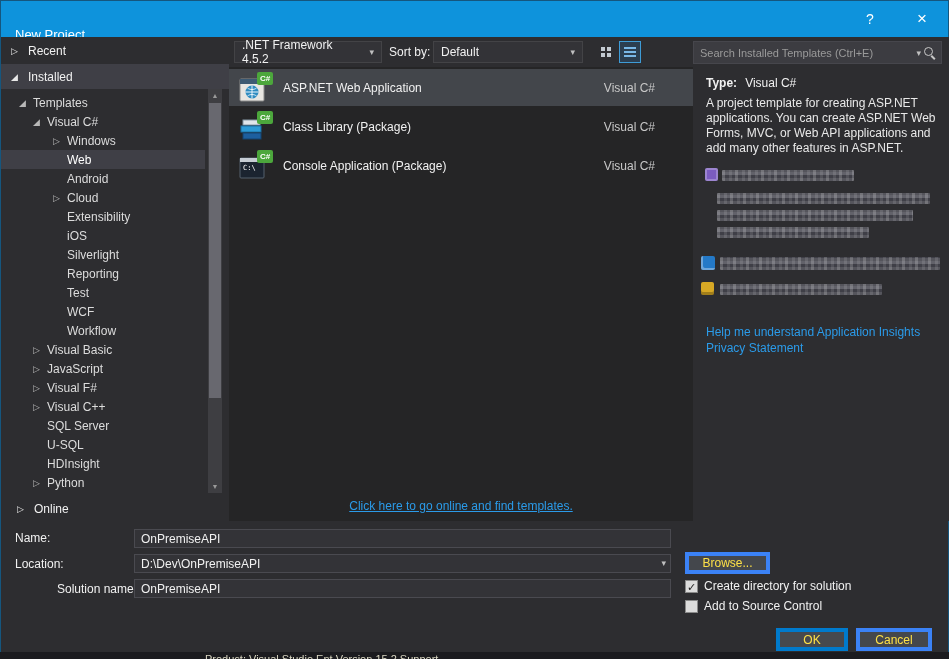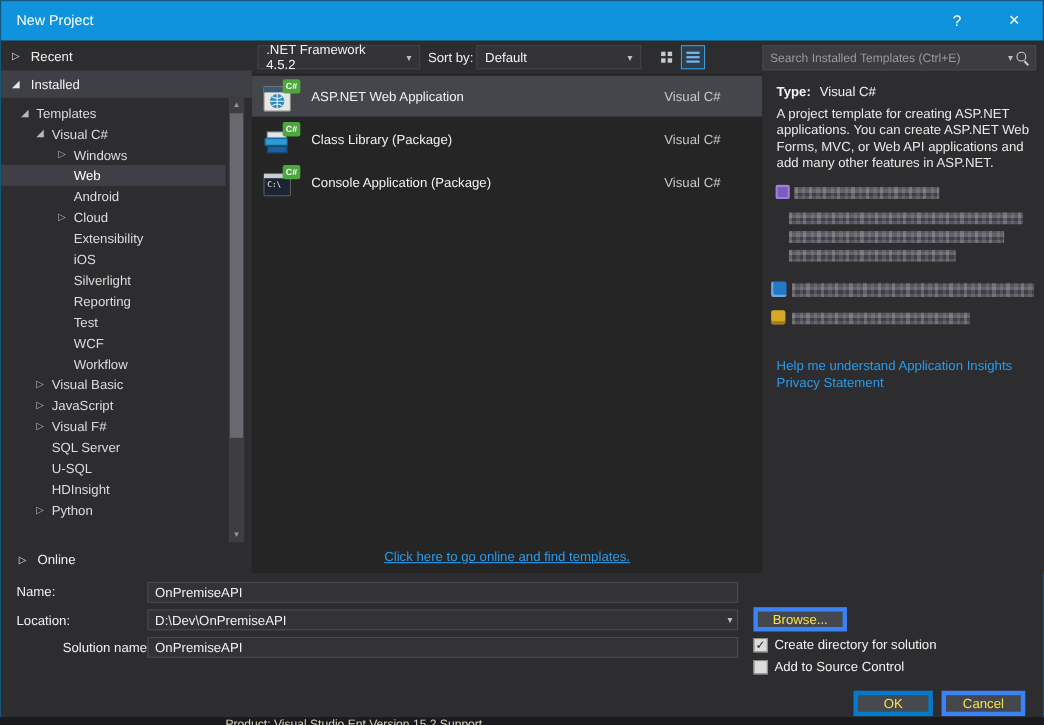--- a/index.html
+++ b/index.html
@@ -3,21 +3,21 @@
 <meta charset="utf-8">
 <style>
   *{box-sizing:border-box;margin:0;padding:0;}
   html,body{width:949px;height:659px;overflow:hidden;background:#121216;
     font-family:"Liberation Sans","DejaVu Sans",sans-serif;}
   .dialog{position:absolute;left:0;top:0;width:949px;height:652px;
     background:var(--panel,#2d2d30);border:1px solid #15567e;}
 
   
   .titlebar{position:absolute;left:0;top:0;width:947px;height:36px;background:var(--titlebar,#0e93dc);color:#fff;}
-  .tb-title{position:absolute;left:14px;top:0;line-height:36px;font-size:13px;}
+  .tb-title{position:absolute;left:14px;top:16px;line-height:36px;font-size:13px;}
   .tb-btn{position:absolute;top:0;height:36px;line-height:36px;text-align:center;cursor:default;color:#fff;}
   .tb-btn.help{right:62px;width:32px;font-size:14px;}
   .tb-btn.close{right:8px;width:36px;font-size:17px;}
 
   
   .sidebar{position:absolute;left:0;top:36px;width:228px;height:484px;background:var(--panel,#2d2d30);}
   .section{position:absolute;left:0;width:228px;height:24px;display:flex;align-items:center;
     font-size:12px;color:#f1f1f1;padding-left:10px;gap:3px;}
   .section.recent{top:2px;}
   .section.installed{top:27px;height:25px;background:var(--selection,#3f3f46);}
@@ -204,20 +204,24 @@
         </div>
       <div class="trow lvl1">
           <span class="ar col"></span>
           <span>JavaScript</span>
         </div>
       <div class="trow lvl1">
           <span class="ar col"></span>
           <span>Visual F#</span>
         </div>
       <div class="trow lvl1">
+          <span class="ar col"></span>
+          <span>Visual C++</span>
+        </div>
+      <div class="trow lvl1">
           <span class="ar none"></span>
           <span>SQL Server</span>
         </div>
       <div class="trow lvl1">
           <span class="ar none"></span>
           <span>U-SQL</span>
         </div>
       <div class="trow lvl1">
           <span class="ar none"></span>
           <span>HDInsight</span>

